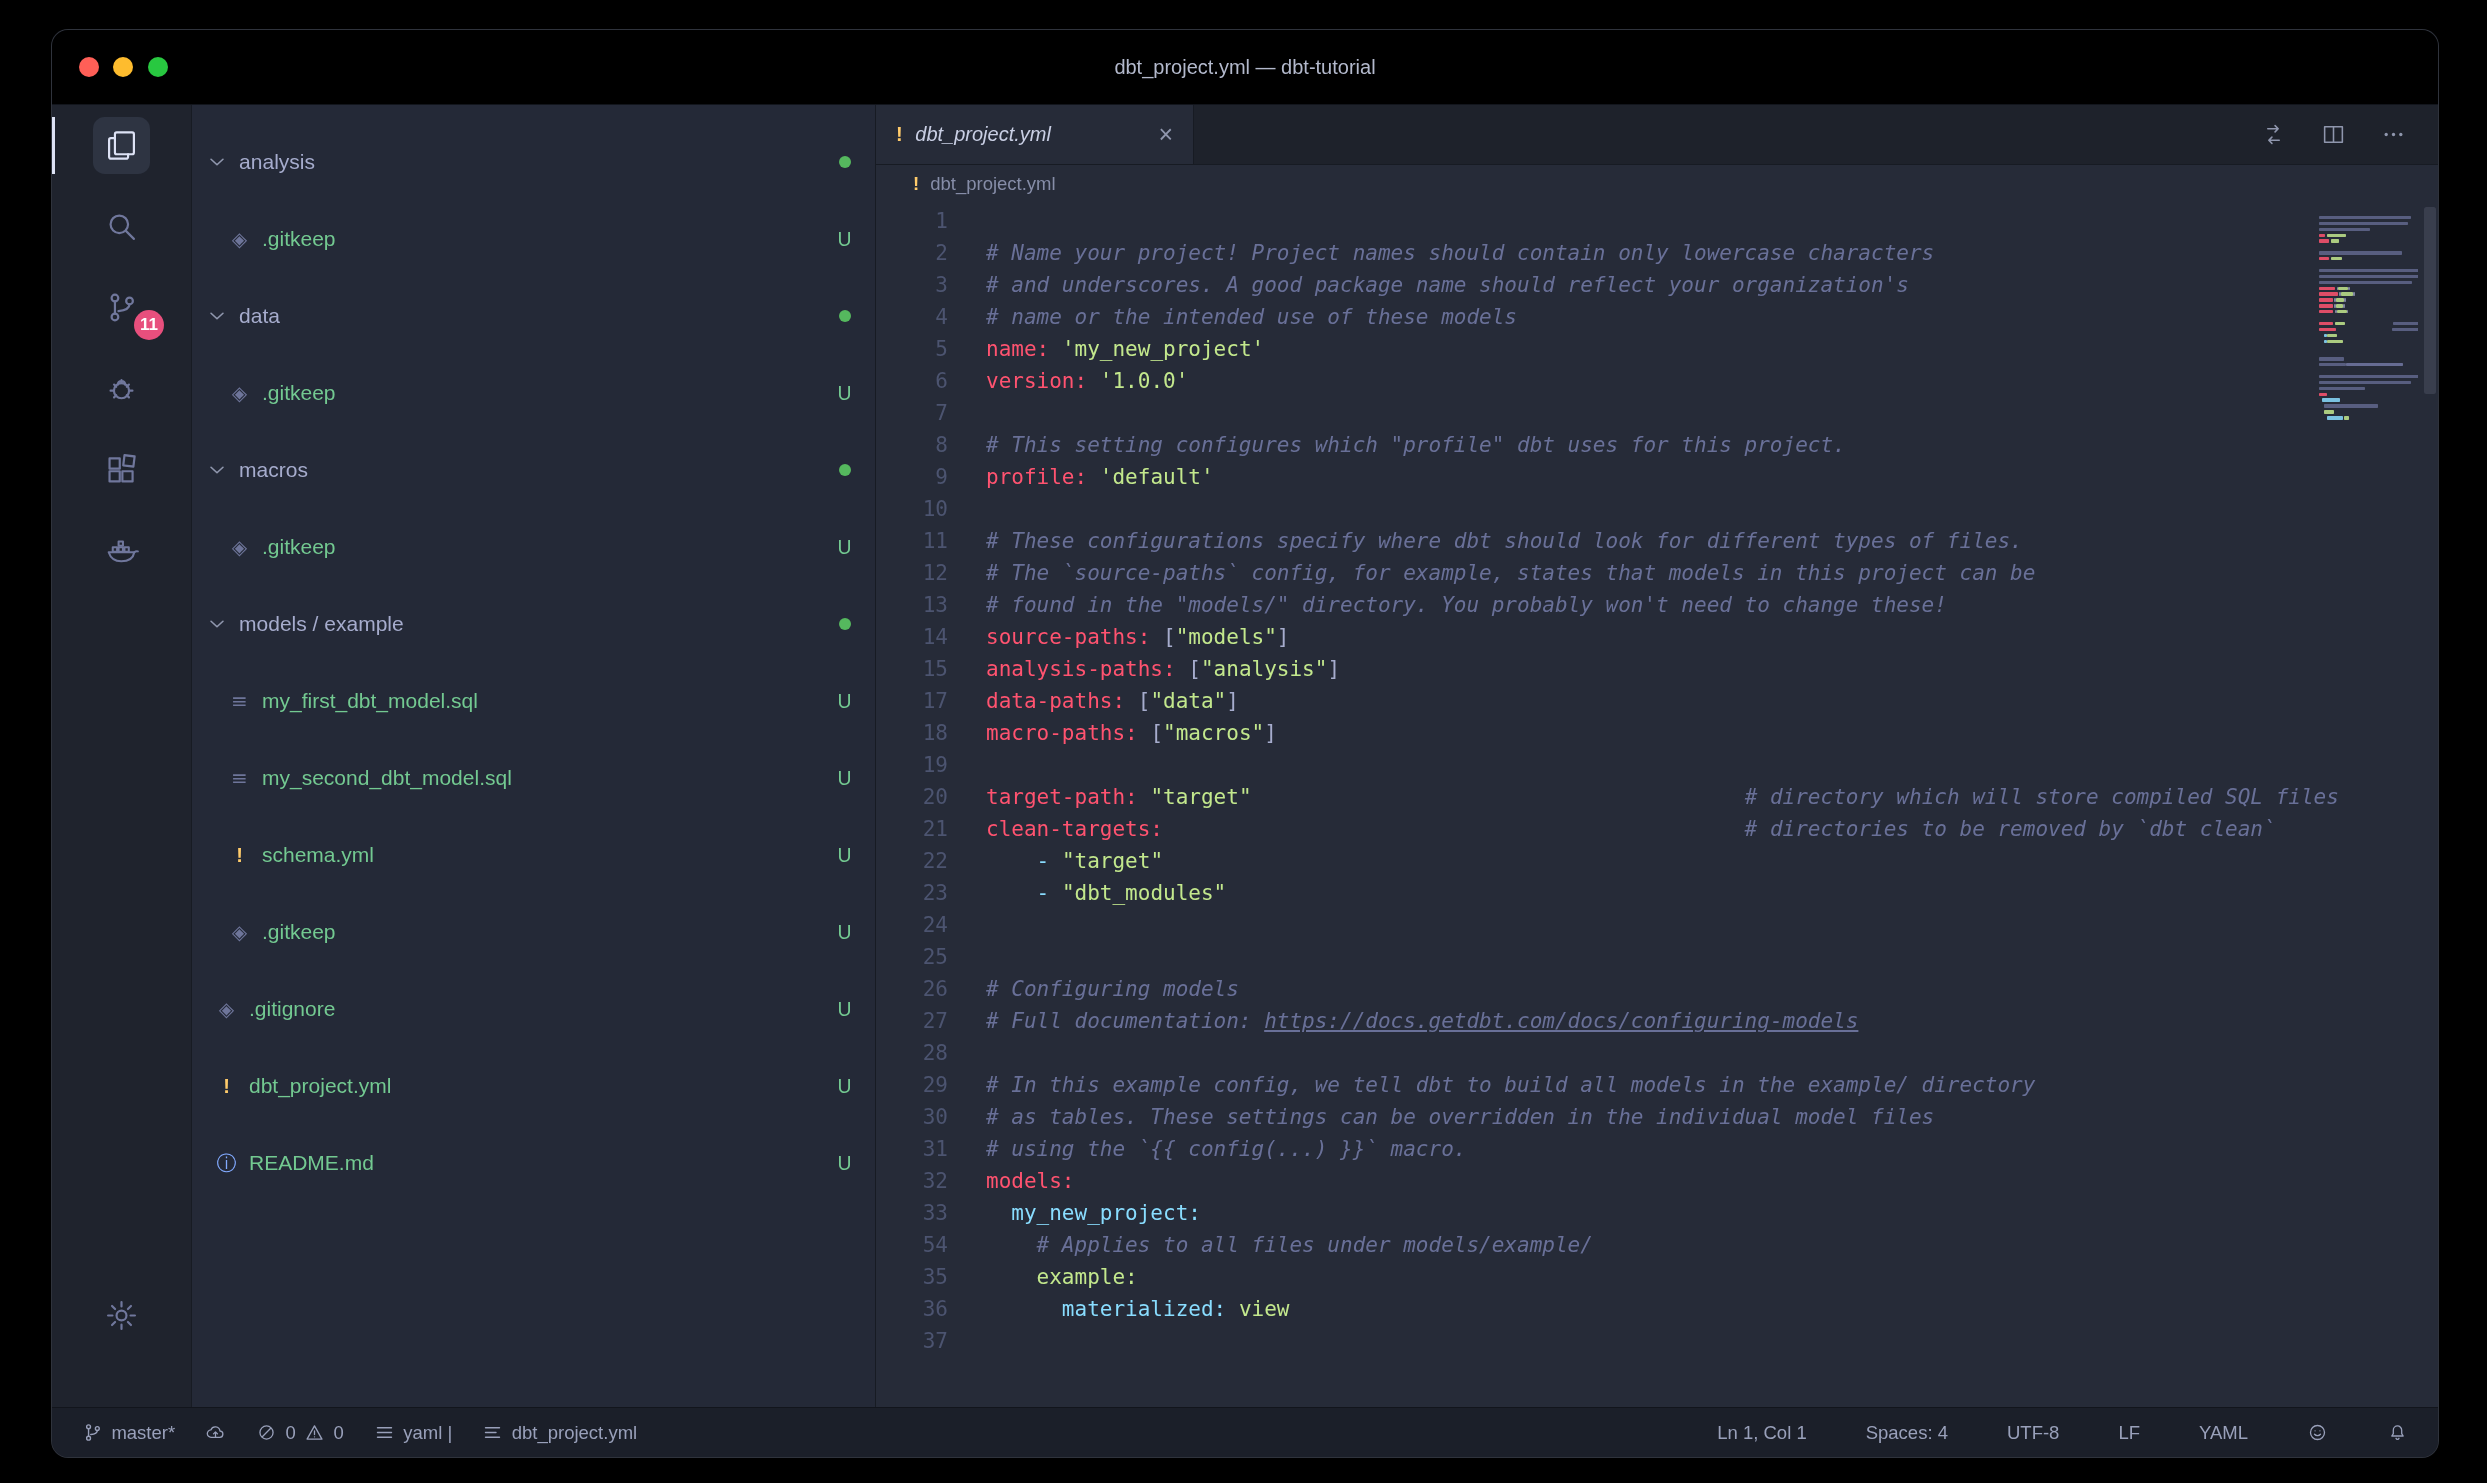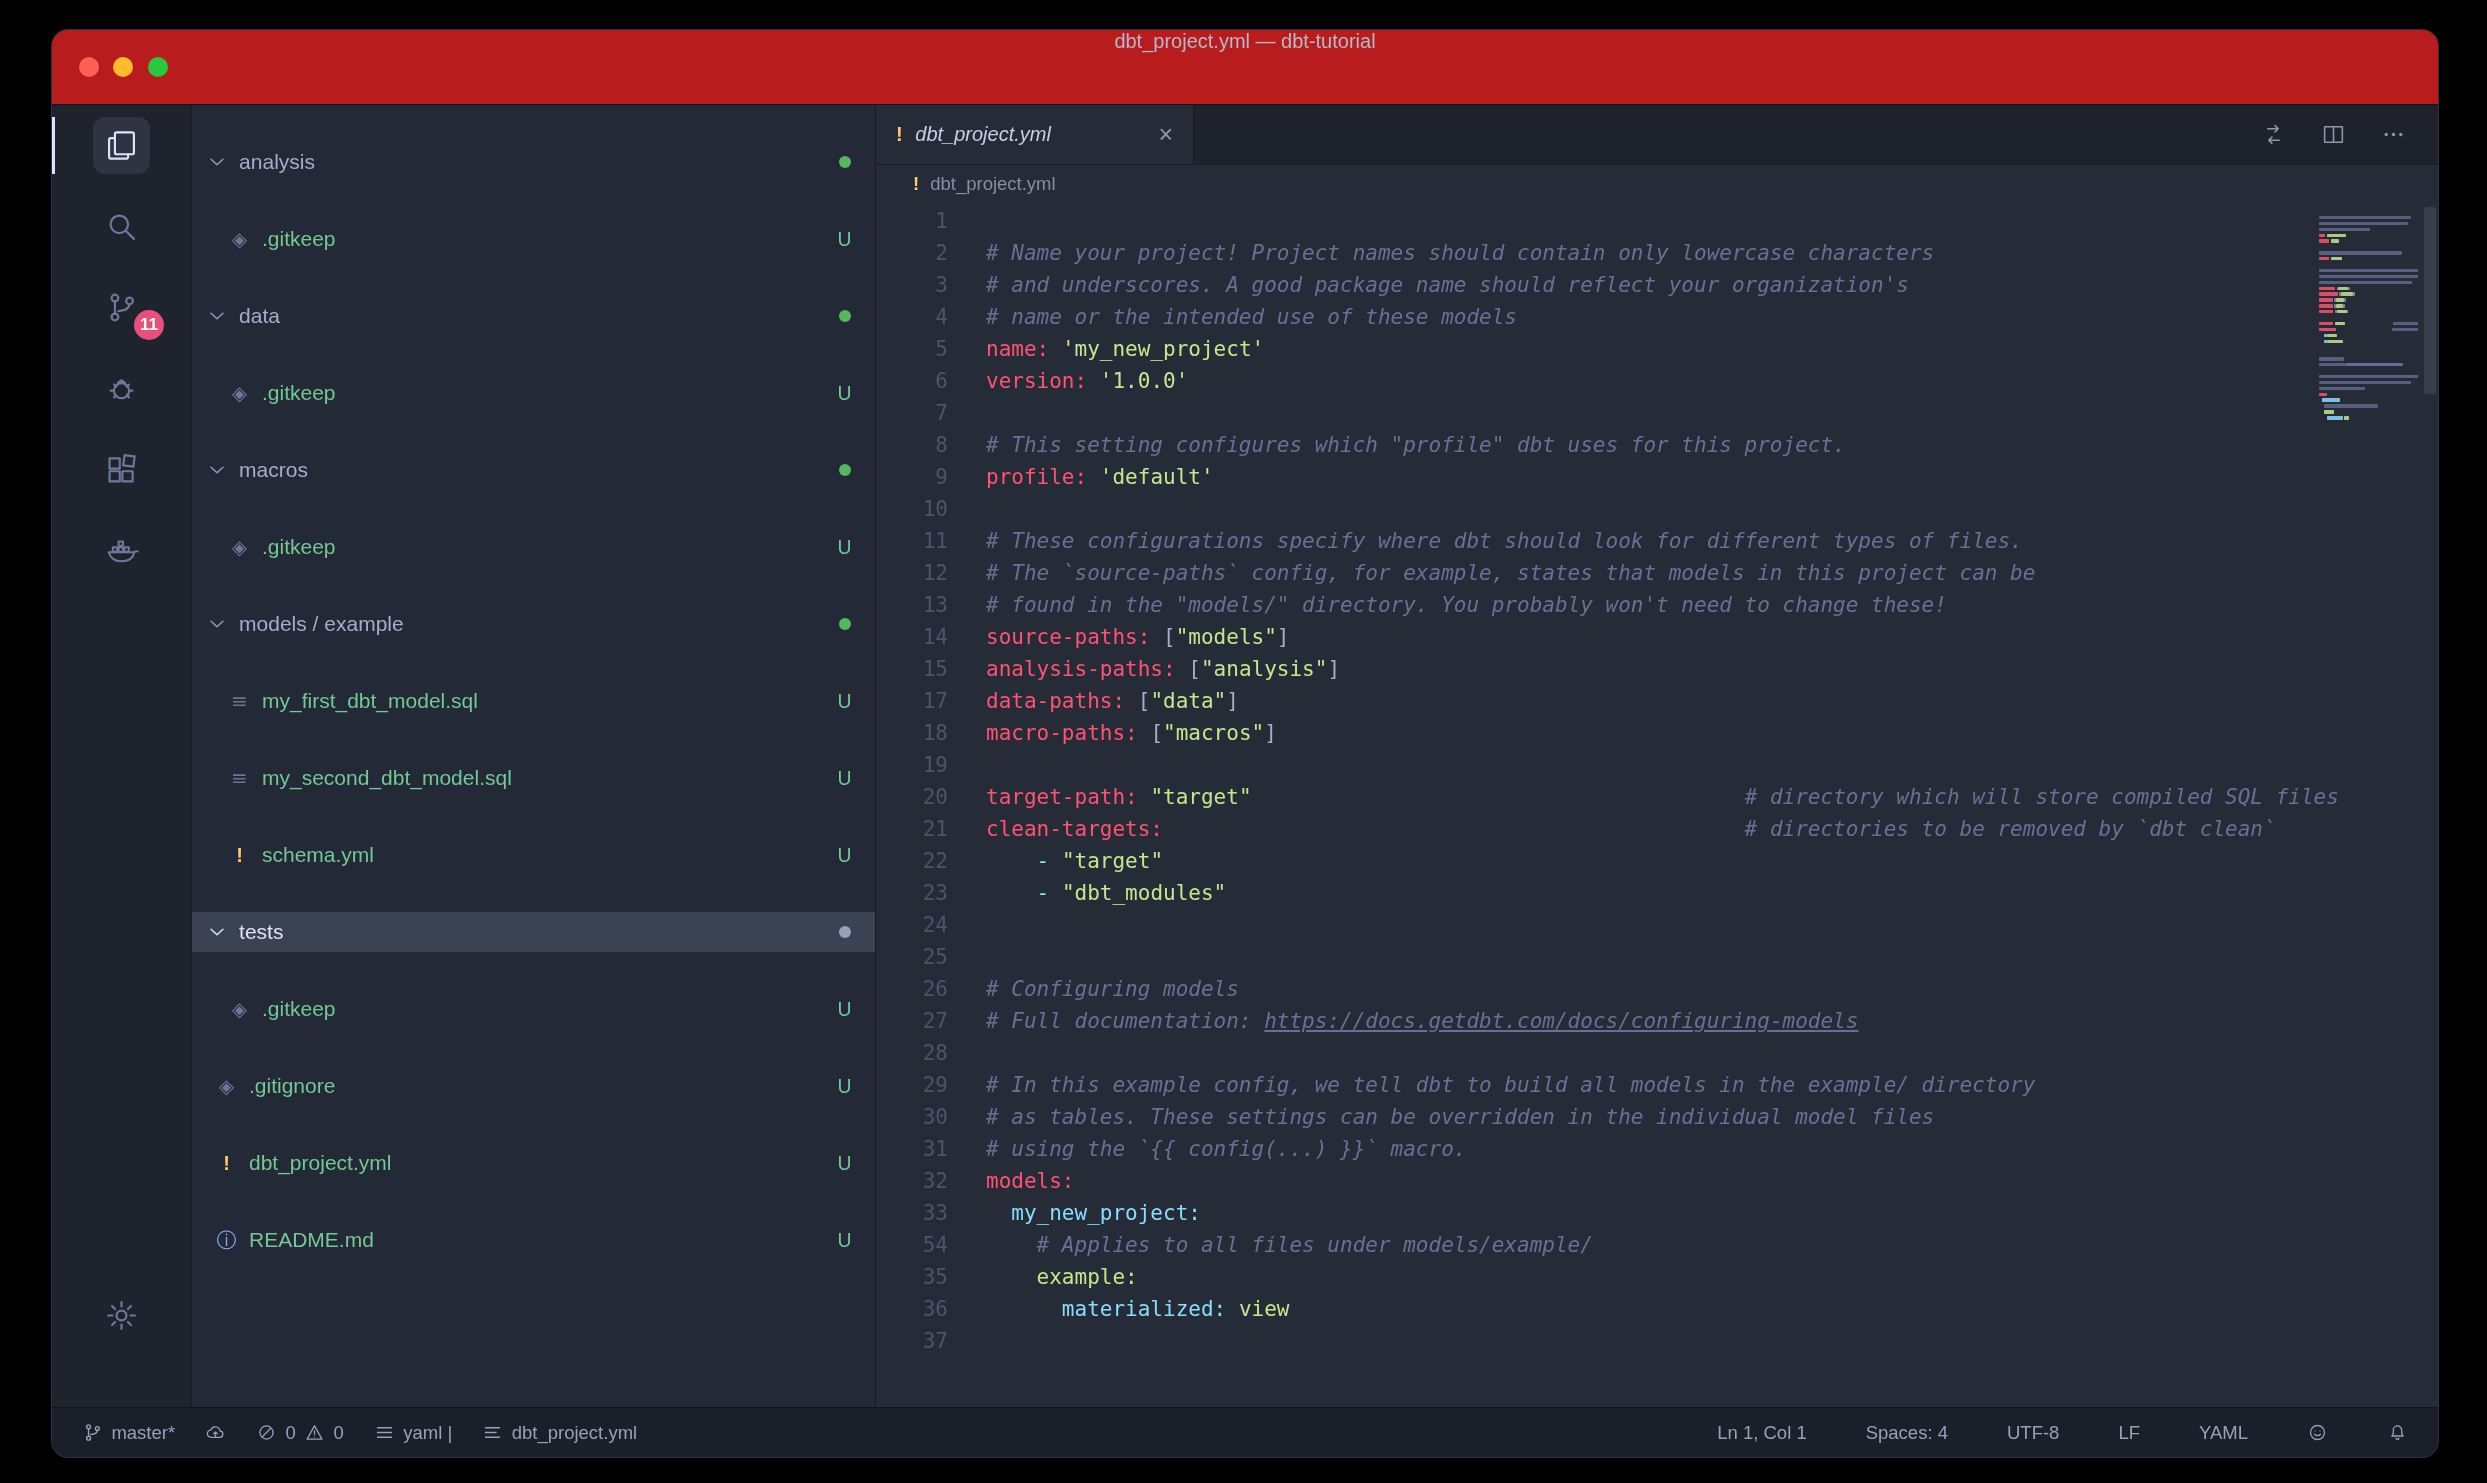--- a/index.html
+++ b/index.html
@@ -1,22 +1,22 @@
 <!DOCTYPE html>
 <html style="font-size:13.5px"><head>
 <meta charset="utf-8">
 <style>
   html,body{margin:0;padding:0;background:#000;width:2487px;height:1484px;overflow:hidden;
     font-family:"Liberation Sans","DejaVu Sans",sans-serif;}
   .window{position:absolute;left:51px;top:29px;width:2386px;height:1427px;background:#20242e;
     border-radius:17px;overflow:hidden;border:0.8px solid rgba(255,255,255,.07);
     box-shadow:0 34px 93px rgba(0,0,0,.85);display:flex;flex-direction:column;}
   
-  .titlebar{height:74px;flex:0 0 auto;background:#b91c1c;border-bottom:0.8px solid #12151c;
-    display:flex;align-items:flex-start;justify-content:center;position:relative;}
+  .titlebar{height:74px;flex:0 0 auto;background:#000000;border-bottom:0.8px solid #12151c;
+    display:flex;align-items:center;justify-content:center;position:relative;}
   .traffic{position:absolute;left:27px;top:50%;transform:translateY(-50%);display:flex;gap:14.3px;}
   .tl{width:20px;height:20px;border-radius:50%;}
   .tl-close{background:#ff5f57}.tl-min{background:#febc2e}.tl-zoom{background:#28c840}
   .win-title{color:#b3b9cc;font-size:20px;}
   
   .main{flex:1;display:flex;min-height:0;}
   
   .activitybar{width:139px;flex:0 0 auto;background:#1f232d;border-right:0.8px solid #171b23;
     display:flex;flex-direction:column;align-items:center;}
   .ab-item{width:139px;height:81px;display:flex;align-items:center;justify-content:center;
@@ -245,29 +245,20 @@
           <div class="tree-row lvl-child">
             <span class="f-icon i-sql">≡</span>
             <span class="file-label">my_second_dbt_model.sql</span>
             <span class="git-u">U</span>
           </div>
           <div class="tree-row lvl-child">
             <span class="f-icon i-warn">!</span>
             <span class="file-label">schema.yml</span>
             <span class="git-u">U</span>
           </div>
-          <div class="tree-row is-folder selected">
-            <span class="chev">
-              <svg viewBox="0 0 24 24" width="22" height="22" fill="none" stroke="currentColor" stroke-width="1.8" stroke-linecap="round" stroke-linejoin="round">
-                <path d="M5.5 9l6.5 6 6.5-6"></path>
-              </svg>
-            </span>
-            <span class="f-label">tests</span>
-            <span class="dot dot-gray"></span>
-          </div>
           <div class="tree-row lvl-child">
             <span class="f-icon i-diamond">◈</span>
             <span class="file-label">.gitkeep</span>
             <span class="git-u">U</span>
           </div>
           <div class="tree-row lvl-root">
             <span class="f-icon i-diamond">◈</span>
             <span class="file-label">.gitignore</span>
             <span class="git-u">U</span>
           </div>

